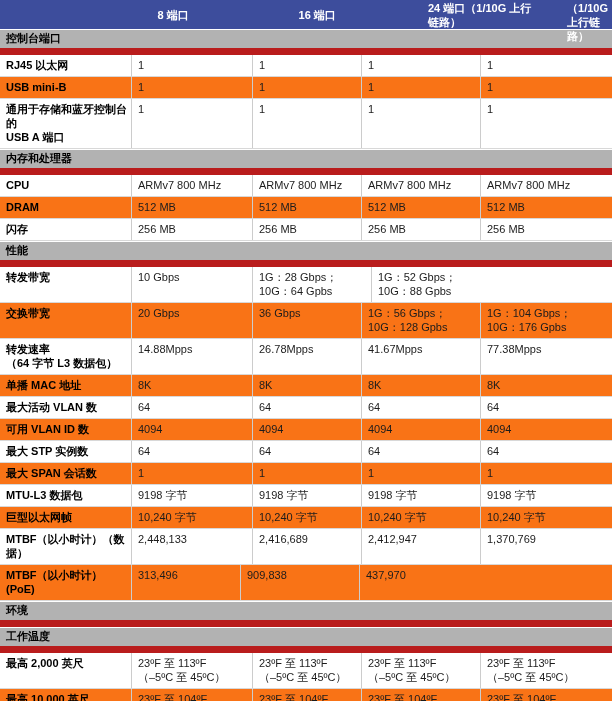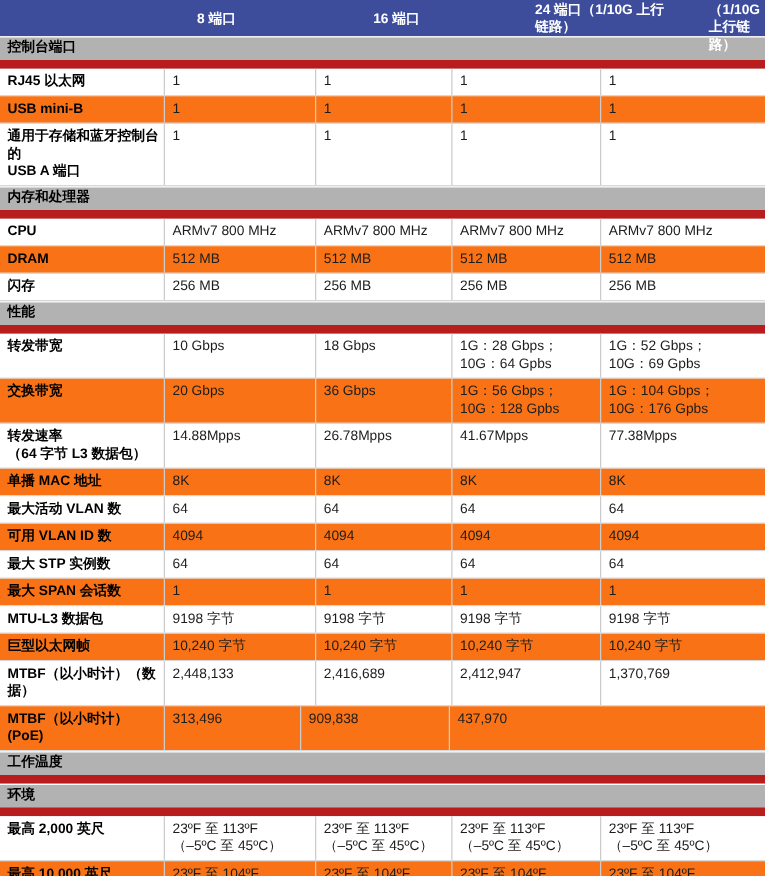--- a/index.html
+++ b/index.html
@@ -107,25 +107,24 @@
         <div class="cell c0">闪存</div>
         <div class="cell c1">256 MB</div>
         <div class="cell c2">256 MB</div>
         <div class="cell c3">256 MB</div>
         <div class="cell c4">256 MB</div>
       </div>
       <div class="section-row"><span>性能</span></div>
       <div class="row">
         <div class="cell c0">转发带宽</div>
         <div class="cell c1">10 Gbps</div>
-        <div class="cell c2">18 Gbps</div>
         <div class="cell c3">1G：28 Gbps；
 10G：64 Gpbs</div>
         <div class="cell c4">1G：52 Gbps；
-10G：69 Gpbs</div>
+10G：88 Gpbs</div>
       </div>
       <div class="row alt">
         <div class="cell c0">交换带宽</div>
         <div class="cell c1">20 Gbps</div>
         <div class="cell c2">36 Gbps</div>
         <div class="cell c3">1G：56 Gbps；
 10G：128 Gpbs</div>
         <div class="cell c4">1G：104 Gbps；
 10G：176 Gpbs</div>
       </div>
@@ -192,22 +191,22 @@
         <div class="cell c2">2,416,689</div>
         <div class="cell c3">2,412,947</div>
         <div class="cell c4">1,370,769</div>
       </div>
       <div class="row alt">
         <div class="cell c0">MTBF（以小时计）(PoE)</div>
         <div class="cell c2">313,496</div>
         <div class="cell c3">909,838</div>
         <div class="cell c4">437,970</div>
       </div>
+      <div class="section-row"><span>环境</span></div>
       <div class="section-row"><span>工作温度</span></div>
-      <div class="section-row"><span>环境</span></div>
       <div class="row">
         <div class="cell c0">最高 2,000 英尺</div>
         <div class="cell c1">23ºF 至 113ºF
 （–5ºC 至 45ºC）</div>
         <div class="cell c2">23ºF 至 113ºF
 （–5ºC 至 45ºC）</div>
         <div class="cell c3">23ºF 至 113ºF
 （–5ºC 至 45ºC）</div>
         <div class="cell c4">23ºF 至 113ºF
 （–5ºC 至 45ºC）</div>

